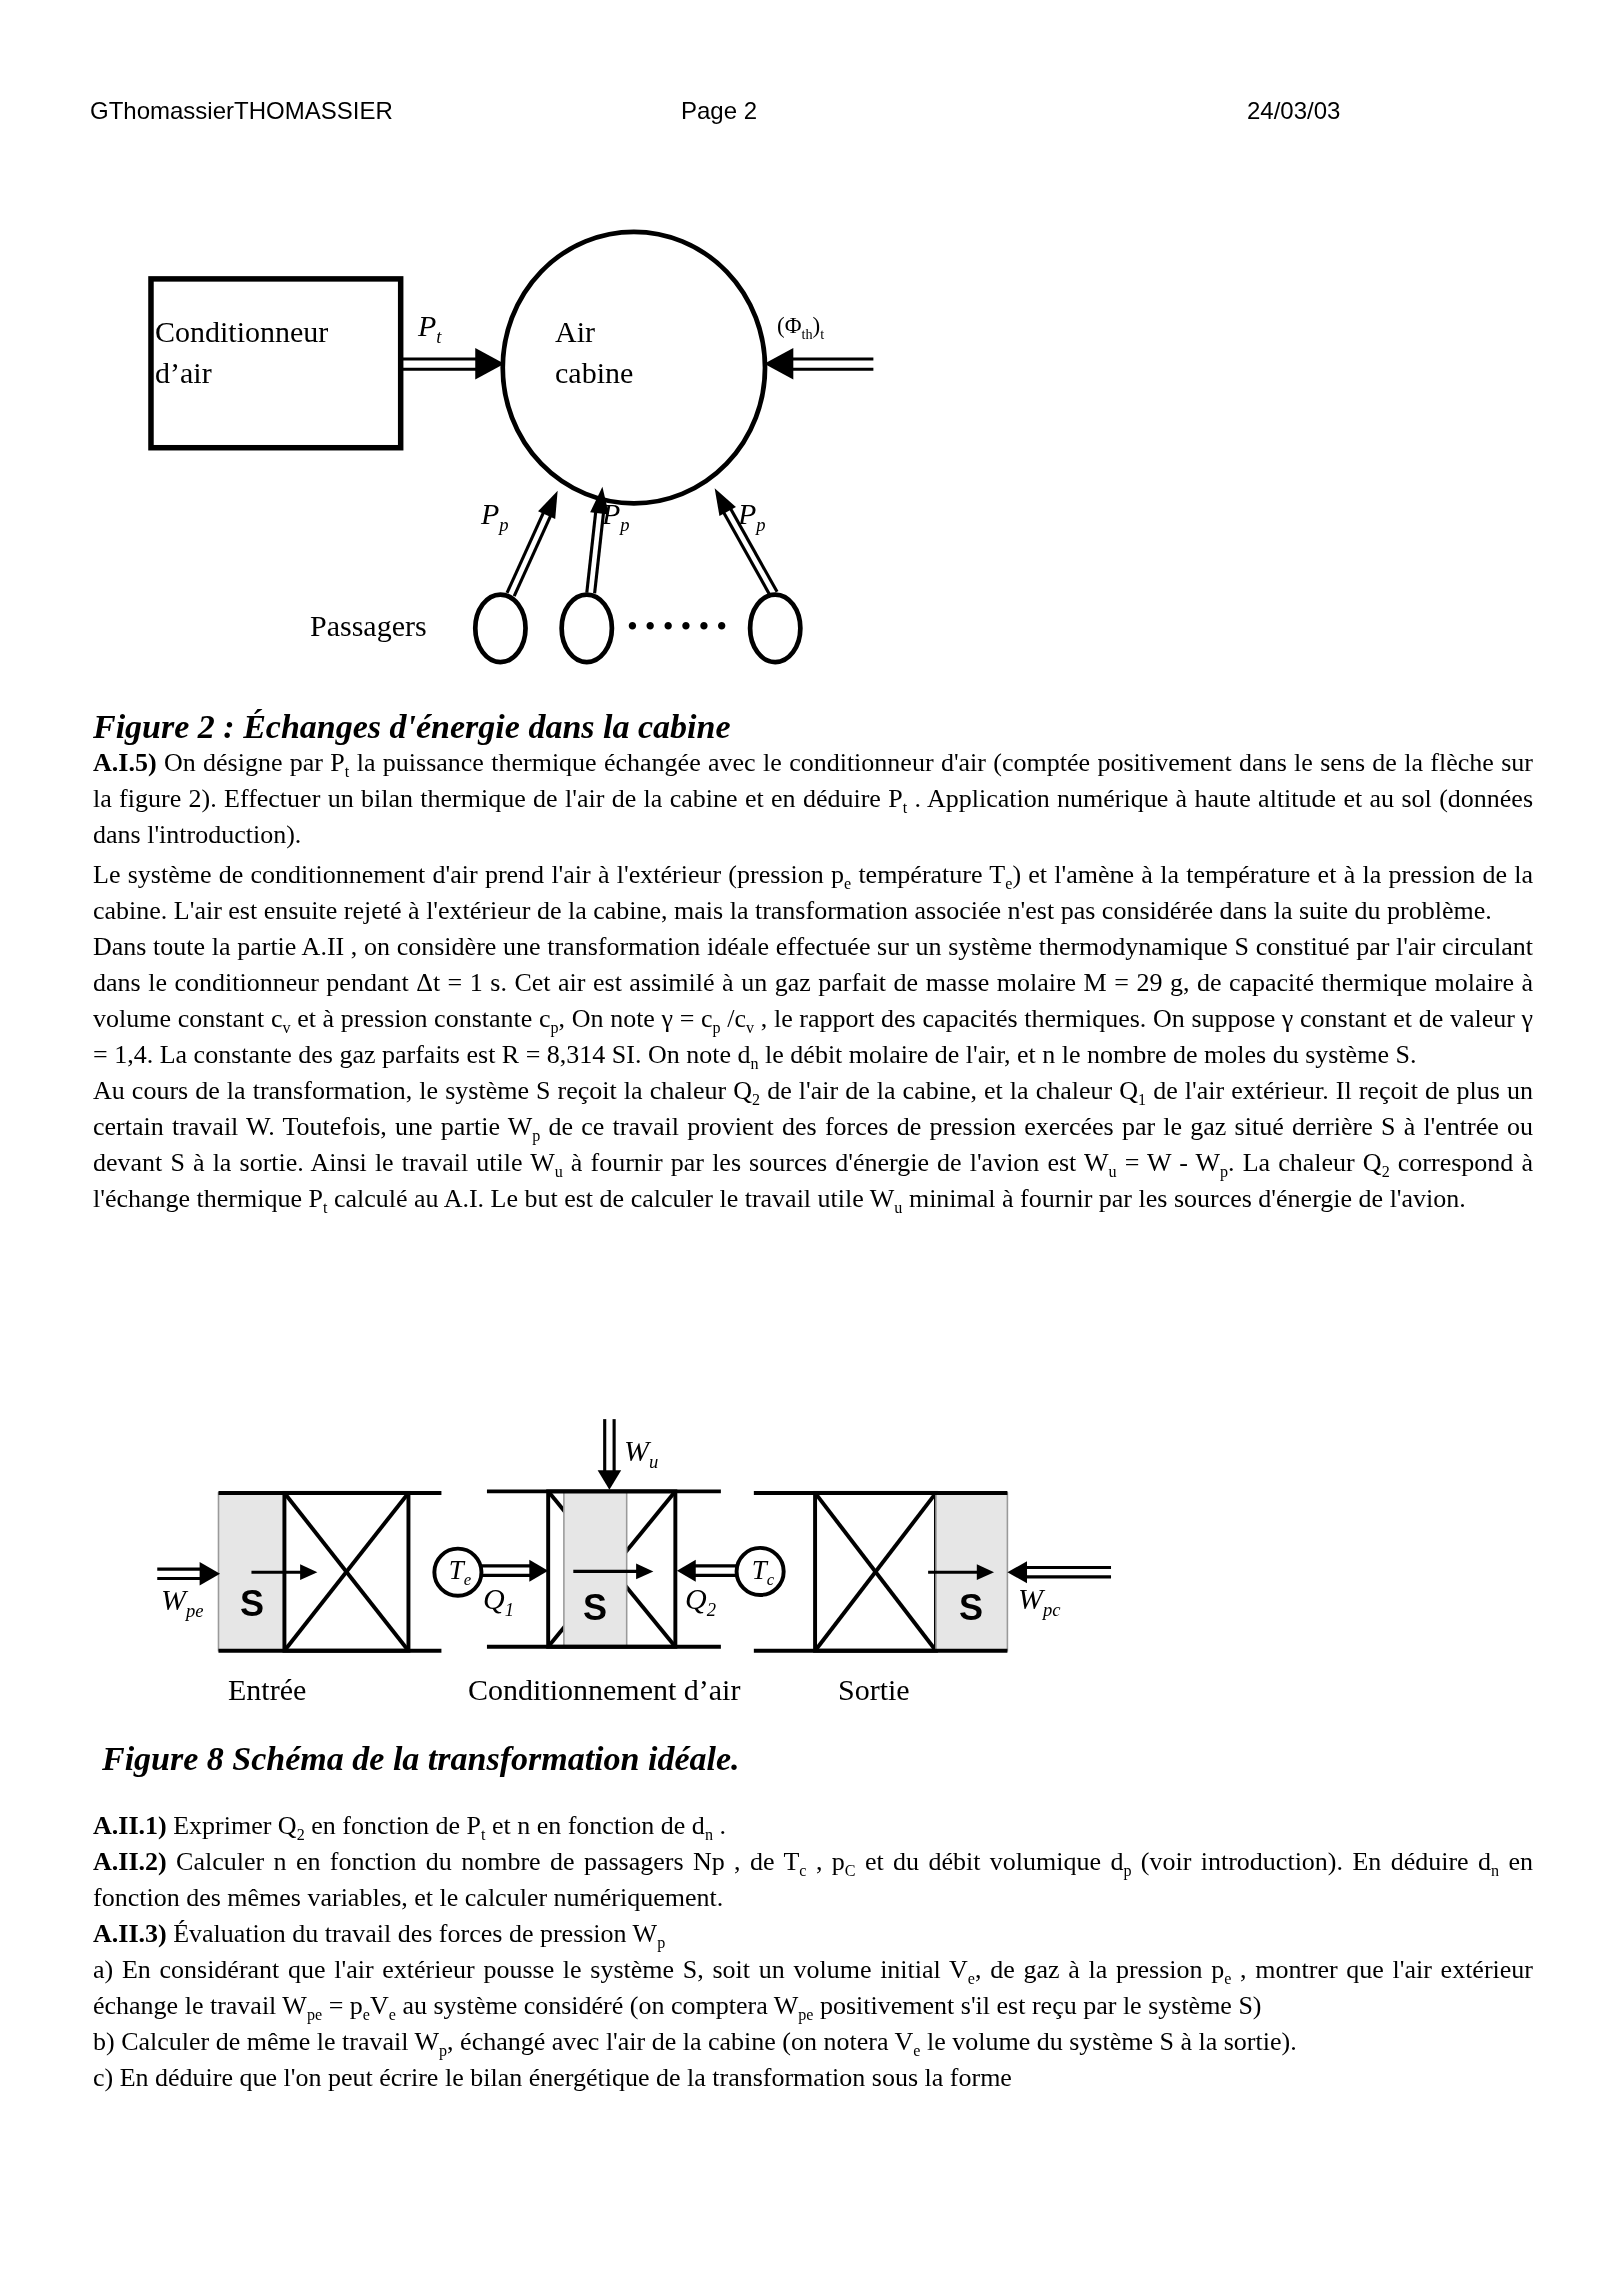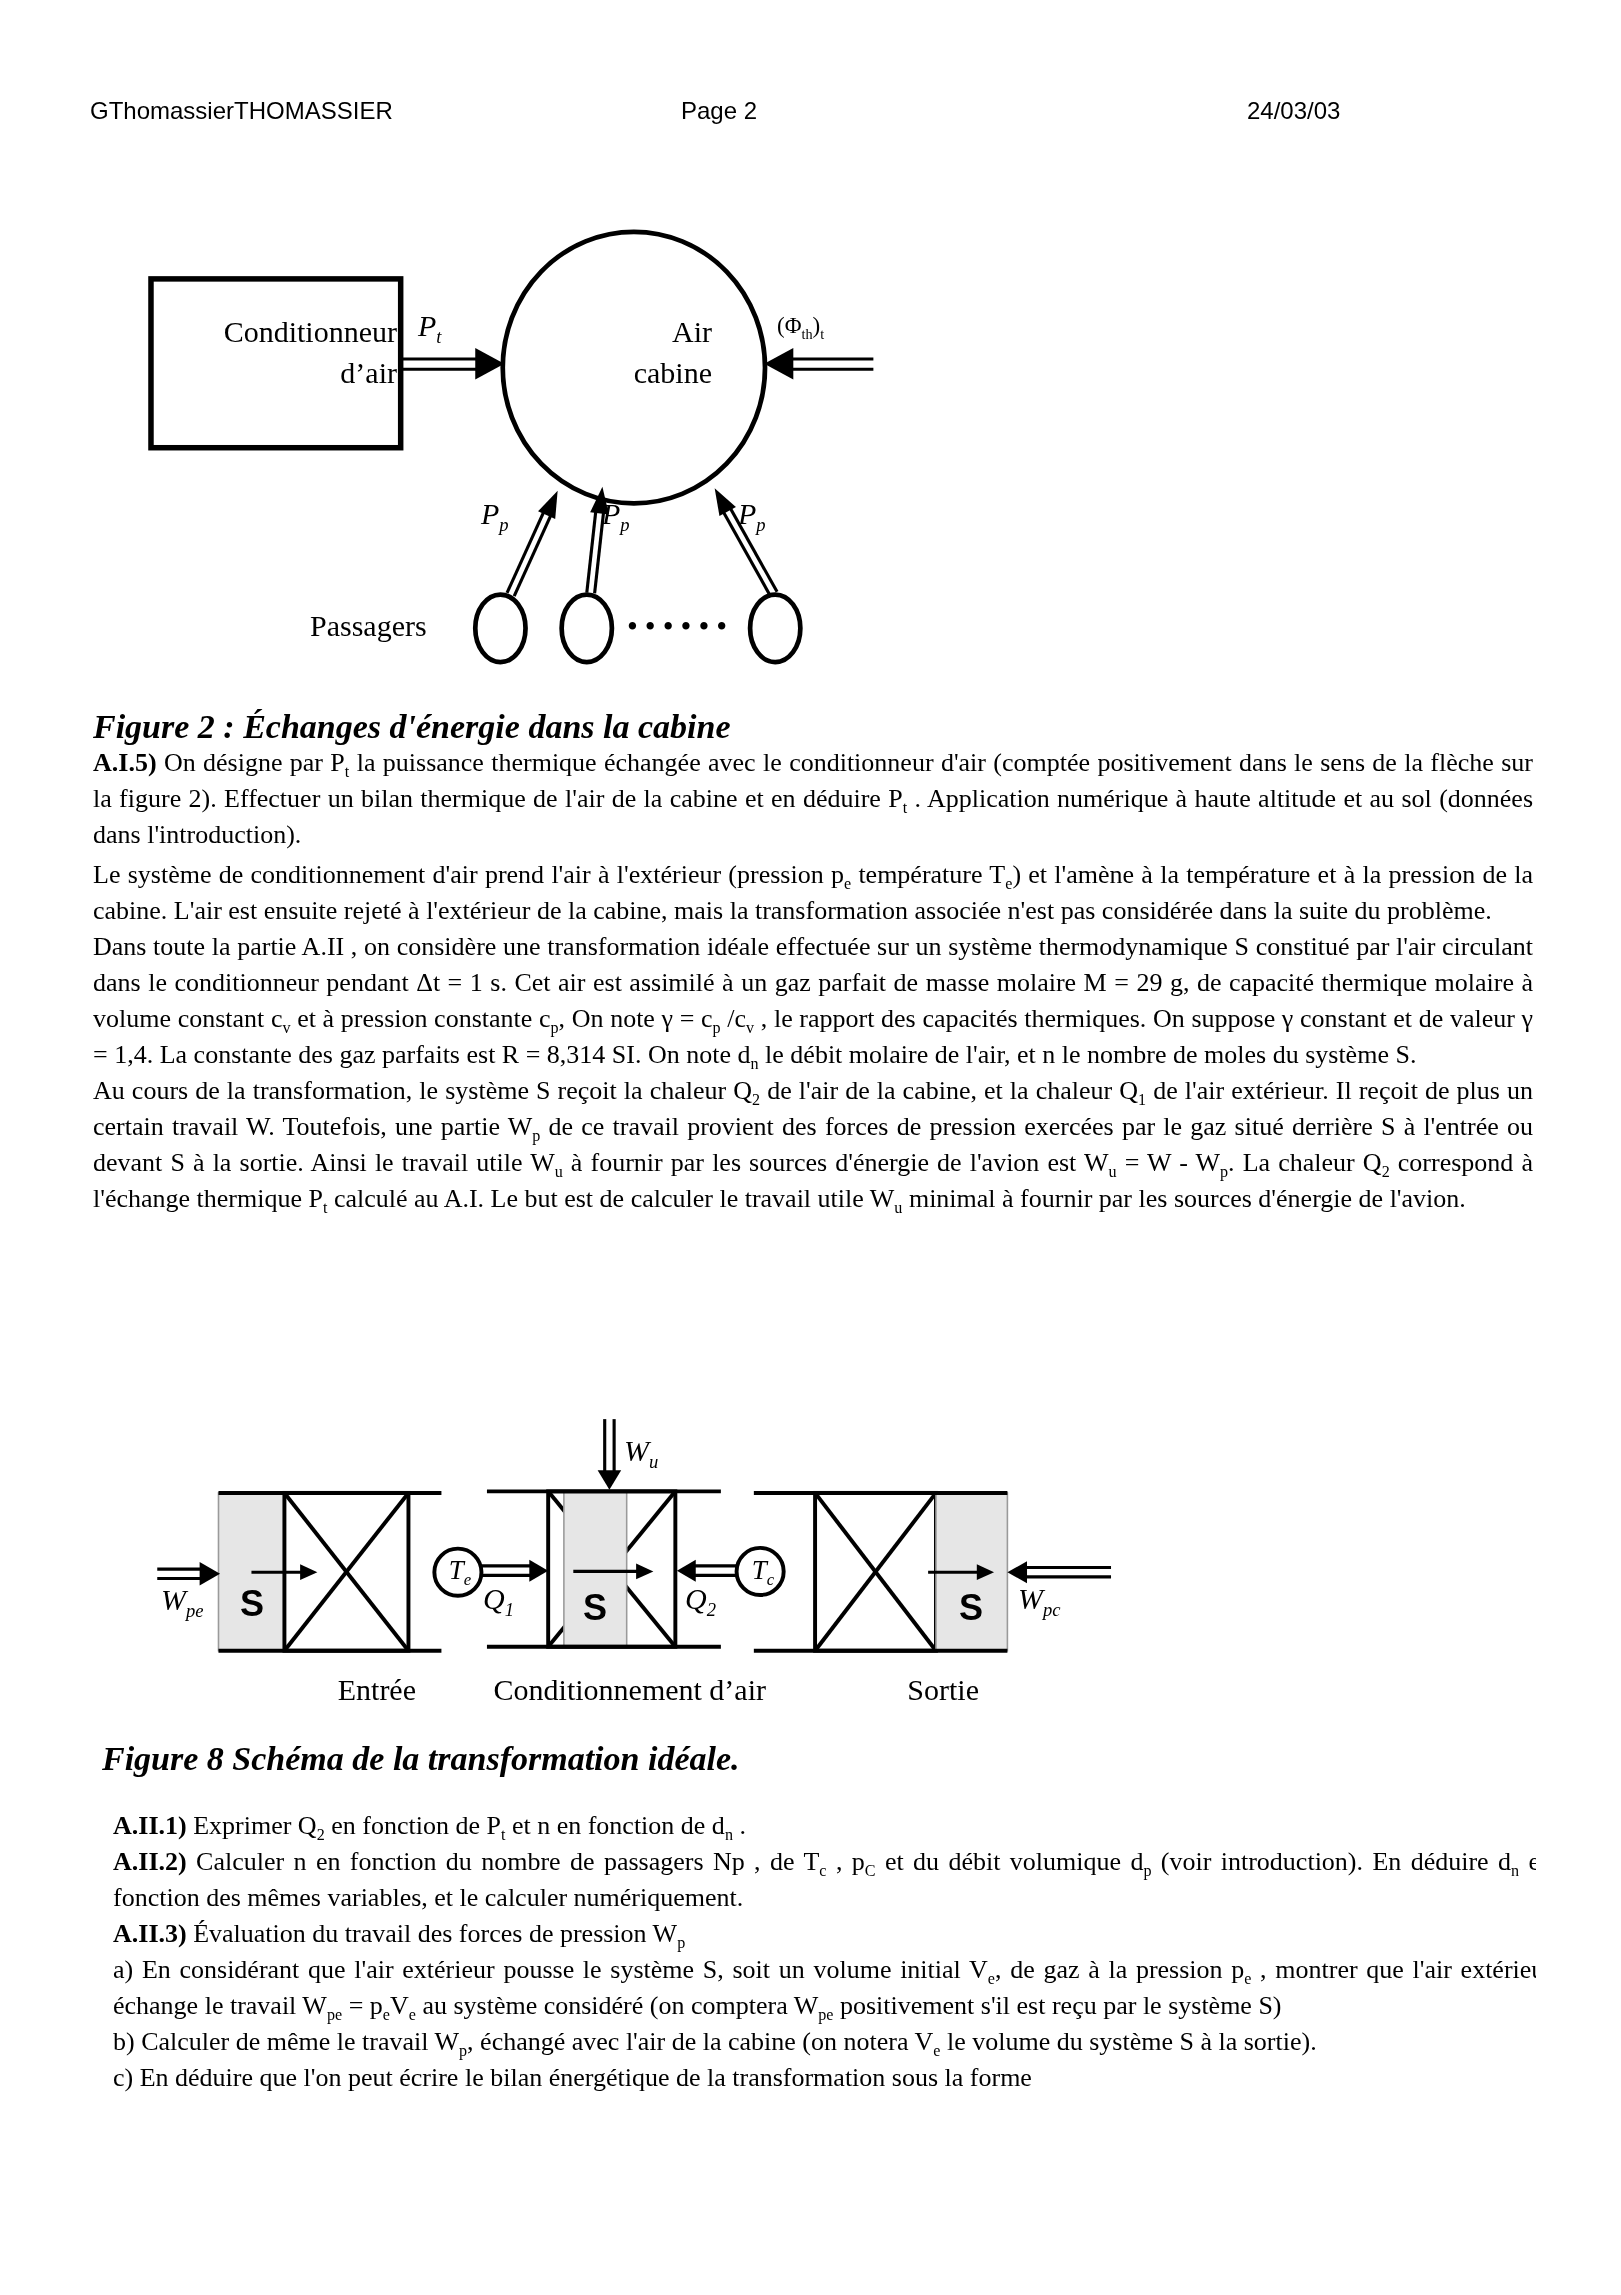--- a/index.html
+++ b/index.html
@@ -11,21 +11,21 @@
   
   .tcol{position:absolute;left:93px;width:1440px;}
   .body{margin:0;font-size:26px;line-height:36px;text-align:justify;}
   .cap{margin:0;font-size:34px;line-height:36px;font-weight:bold;font-style:italic;}
   .heading{margin:0;font-size:29px;line-height:42px;font-weight:bold;}
   sub{font-size:0.62em;line-height:0;}
   b.lead{font-weight:bold;}
   
   .fig{position:absolute;}
   .fig svg{display:block;position:absolute;left:0;top:0;}
-  .ftext{position:absolute;font-size:30px;line-height:41px;text-align:right;white-space:nowrap;}
+  .ftext{position:absolute;font-size:30px;line-height:41px;text-align:left;white-space:nowrap;}
   .flabel{position:absolute;font-style:italic;font-size:30px;line-height:35px;white-space:nowrap;}
   .flabel-up{position:absolute;font-size:30px;line-height:35px;white-space:nowrap;}
   .slabel{position:absolute;font-family:"Liberation Sans",sans-serif;font-weight:bold;
           font-size:36px;line-height:36px;text-align:center;}
   .dots{position:absolute;font-size:31px;letter-spacing:7px;line-height:39px;white-space:nowrap;}
 </style>
 </head>
 <body>
 
 <div class="page">
@@ -185,21 +185,21 @@
     <div class="flabel" style="left:900px;top:176px;">W<sub>pc</sub></div>
     <div class="ftext" style="left:110px;top:264px;width:188px;">Entrée</div>
     <div class="ftext" style="left:350px;top:264px;width:298px;">Conditionnement d’air</div>
     <div class="ftext" style="left:720px;top:264px;width:141px;">Sortie</div>
   </div>
 
   <div class="tcol" style="left:102px;top:1741px;">
     <p class="cap">Figure 8 Schéma de la transformation idéale.</p>
   </div>
 
-  <div class="tcol" style="top:1808px;margin-left:20px;">
+  <div class="tcol" style="top:1808px;">
     <p class="body"><b class="lead">A.II.1)</b><span> Exprimer Q<sub>2</sub> en fonction de P<sub>t</sub> et n en fonction de d<sub>n</sub> .</span></p>
     <p class="body"><b class="lead">A.II.2)</b><span> Calculer n en fonction du nombre de passagers Np , de T<sub>c</sub> , p<sub>C</sub> et du débit volumique d<sub>p</sub> (voir introduction). En déduire d<sub>n</sub>  en fonction des mêmes variables, et le calculer numériquement.</span></p>
     <p class="body"><b class="lead">A.II.3)</b><span> Évaluation du travail des forces de pression W<sub>p</sub></span></p>
     <p class="body">a) En considérant que l'air extérieur pousse le système S, soit un volume initial V<sub>e</sub>, de gaz à la pression p<sub>e</sub> , montrer que l'air extérieur échange le travail W<sub>pe</sub> = p<sub>e</sub>V<sub>e</sub>  au système considéré (on comptera W<sub>pe</sub> positivement s'il est reçu par le système S)</p>
     <p class="body">b) Calculer de même le travail W<sub>p</sub>, échangé avec l'air de la cabine (on notera V<sub>e</sub> le volume du système S à la sortie).</p>
     <p class="body">c) En déduire que l'on peut écrire le bilan énergétique de la transformation sous la forme</p>
   </div>
 
 </div>
 

